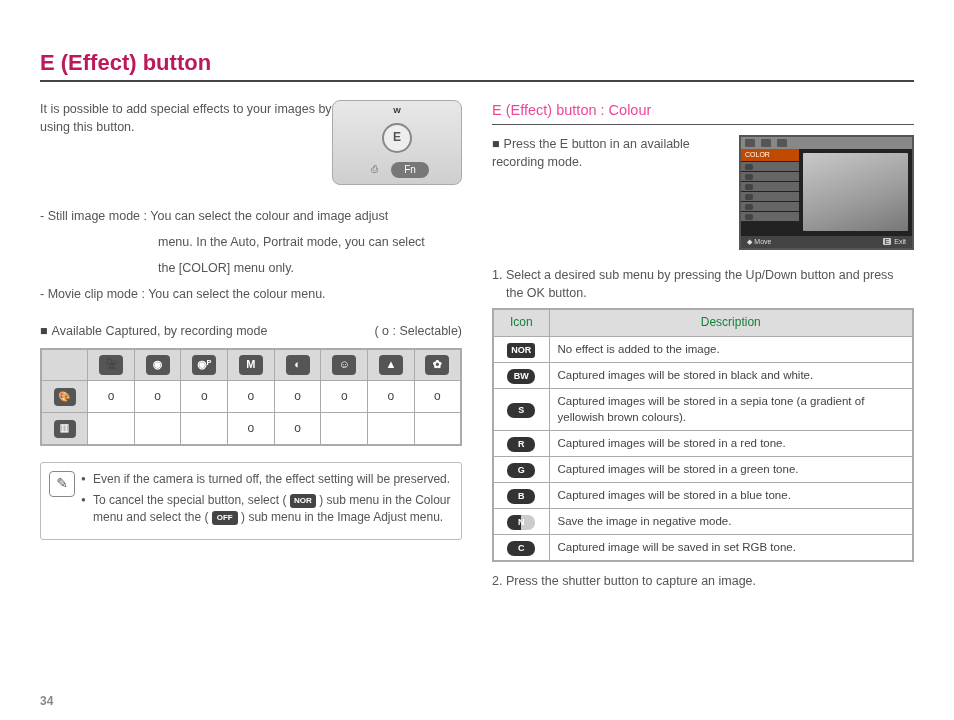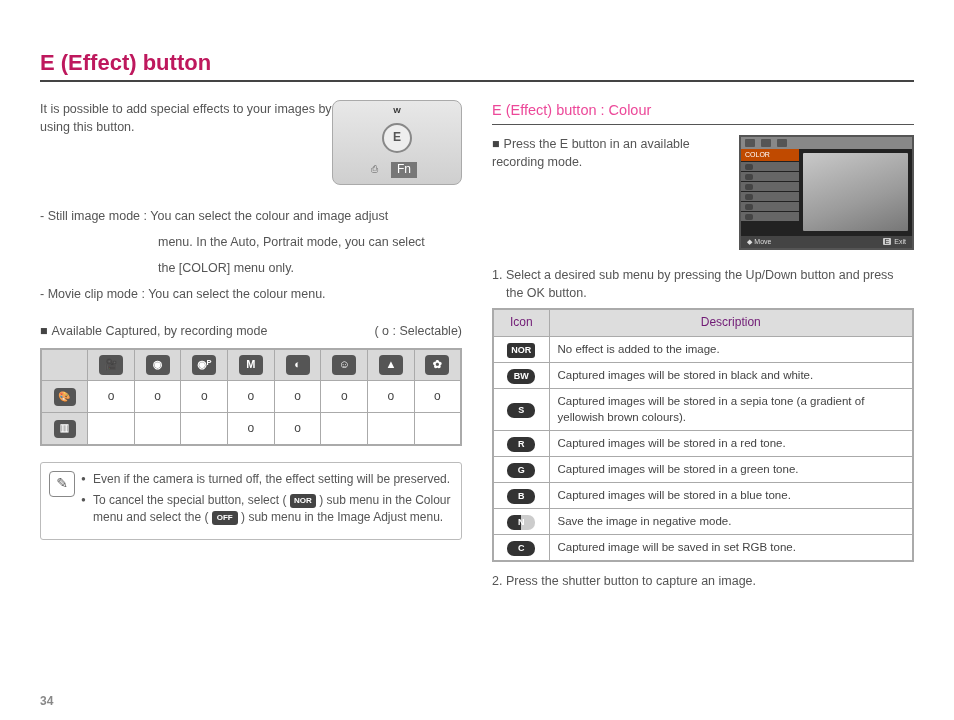--- a/index.html
+++ b/index.html
@@ -7,21 +7,21 @@
   .page { position: relative; width: 954px; height: 720px; padding: 50px 40px 20px 40px; }
   .title { font-size: 22px; font-weight: bold; color: #be185d; border-bottom: 2px solid #444; padding-bottom: 4px; margin-bottom: 18px; }
   .cols { display: flex; gap: 30px; }
   .left { flex: 1 1 440px; font-size: 12.5px; line-height: 1.45; }
   .right { flex: 1 1 440px; font-size: 12.5px; line-height: 1.45; }
   .intro-row { display: flex; align-items: flex-start; margin-bottom: 22px; }
   .intro-text { flex: 1; }
   .cam-illus { width: 130px; height: 85px; border:1px solid #aaa; border-radius: 8px; background: linear-gradient(#e8e8e8,#cfcfcf); position: relative; }
   .cam-top { position:absolute; top:4px; left:50%; transform:translateX(-50%); font-size:8px; font-weight:bold; color:#333;}
   .cam-e  { position:absolute; top:22px; left:50%; transform:translateX(-50%); width:30px; height:30px; border-radius:50%; border:2px solid #888; display:flex; align-items:center; justify-content:center; font-size:12px; font-weight:bold; color:#555; background:#eee;}
-  .cam-fn { position:absolute; bottom:6px; left:50%; transform:translateX(-6px); width:26px; height:16px; border-radius:0; background:#777; color:#fff; font-size:12px; display:flex; align-items:center; justify-content:center;}
+  .cam-fn { position:absolute; bottom:6px; left:50%; transform:translateX(-6px); width:38px; height:16px; border-radius:8px; background:#777; color:#fff; font-size:10px; display:flex; align-items:center; justify-content:center;}
   .cam-pr { position:absolute; bottom:8px; left:38px; font-size:9px; color:#555;}
   .modes p { margin-bottom: 8px; }
   .modes .hang { padding-left: 118px; }
   .avail-head { margin: 18px 0 8px 0; display:flex; justify-content:space-between; }
   table.avail { border-collapse: collapse; width: 100%; border: 2px solid #aaa; }
   table.avail th, table.avail td { border: 1px solid #aaa; text-align: center; height: 32px; font-size: 12px; color:#444; }
   table.avail th { background: #d9d9d9; width: 11%; }
   table.avail td.rowhead { background: #d9d9d9; }
   .mode-icon { display:inline-flex; align-items:center; justify-content:center; width:24px; height:20px; border-radius:4px; background:#555; color:#fff; font-size:11px; font-weight:bold; }
   .mode-icon.sm { width:22px; height:18px; font-size:10px; }
@@ -37,21 +37,21 @@
   .lcd-top span{ width:10px;height:8px;background:#555;border-radius:1px;}
   .lcd-menu { position:absolute; left:0; top:12px; width:58px;}
   .lcd-menu .hl { background:#c04a00; color:#fff; padding:1px 4px; font-size:7px; }
   .lcd-menu .it { background:#666; color:#ddd; margin-top:1px; height:9px; display:flex; align-items:center; padding-left:4px; }
   .lcd-menu .it .dot{ width:8px;height:6px;background:#444;border-radius:2px;}
   .lcd-img { position:absolute; right:4px; top:16px; width:105px; height:78px; background:linear-gradient(160deg,#c9c9c9 0%, #9b9b9b 60%, #777 100%); border-radius:1px; }
   .lcd-bot { position:absolute; left:0; bottom:0; right:0; height:12px; background:#444; display:flex; align-items:center; justify-content:space-between; padding:0 6px; font-size:7px;}
   .lcd-bot .e { background:#ccc;color:#222;padding:0 2px;border-radius:1px; margin-right:3px;}
   .numstep { padding-left: 14px; text-indent: -14px; margin-bottom: 6px; }
   table.desc { border-collapse: collapse; width: 100%; border:2px solid #aaa; margin-bottom: 10px;}
-  table.desc th { background:#ddd; border:1px solid #aaa; font-weight:normal; color:#701a75; font-size:12px; padding:4px 6px; }
+  table.desc th { background:#ddd; border:1px solid #aaa; font-weight:normal; color:#15803d; font-size:12px; padding:4px 6px; }
   table.desc td { border:1px solid #aaa; font-size:11.5px; padding:4px 8px; color:#444; vertical-align: middle; }
   table.desc td.ico { text-align:center; width: 56px; }
   .eff-icon { display:inline-flex; align-items:center; justify-content:center; min-width:28px; height:15px; padding:0 4px; border-radius:7px; background:#333; color:#fff; font-size:9px; font-weight:bold; }
   .eff-icon.neg { background:linear-gradient(90deg,#333 50%,#ccc 50%); }
   .sq { color:#444; margin-right:4px; }
   .pagenum { position:absolute; left:40px; bottom:12px; font-size:12px; font-weight:bold; color:#888; }
 </style>
 </head>
 <body>
 

